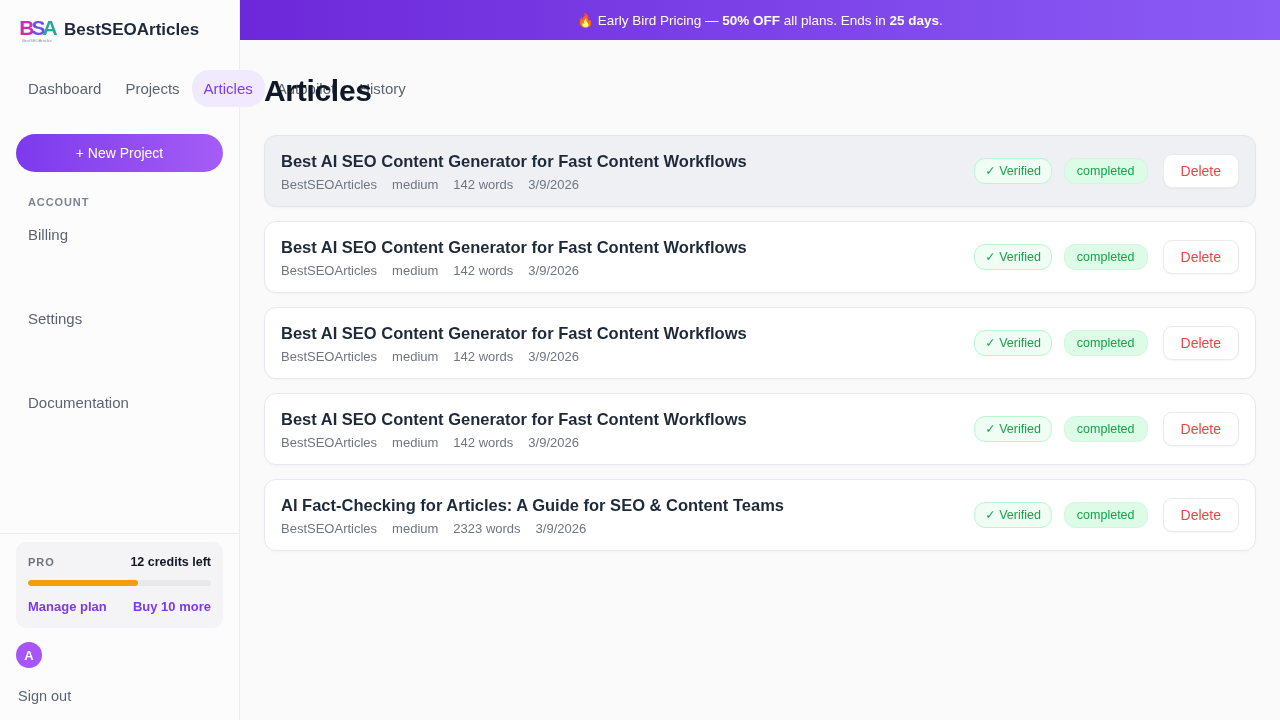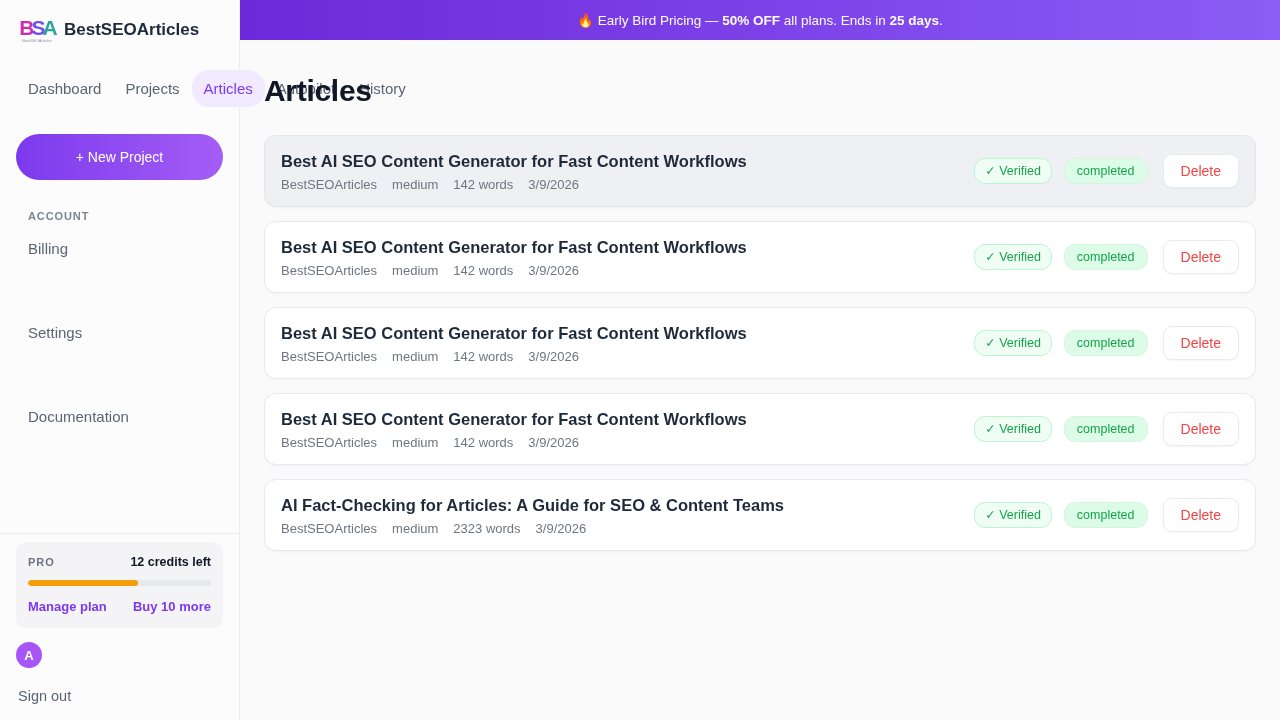--- a/index.html
+++ b/index.html
@@ -42,33 +42,33 @@
     font-size: 15px;
     color: #5b6472;
     line-height: 21px;
     margin-bottom: 1px;
     cursor: pointer;
   }
   .nav-item.active { background: var(--active-nav-bg, #f1e9fe); color: var(--accent, #7c3aed); }
 
   .new-project-btn {
     margin-top: 26px;
-    height: 46px;
+    height: 38px;
     border: none;
     border-radius: 9999px;
     background: linear-gradient(90deg, #7c3aed, #a45df5);
     color: #ffffff;
     font-family: inherit;
     font-size: 14px;
     font-weight: 500;
     cursor: pointer;
   }
 
   .account-label {
-    margin-top: 30px;
+    margin-top: 24px;
     padding-left: 12px;
     font-size: 11px;
     font-weight: 700;
     letter-spacing: 0.9px;
     color: #7b8494;
   }
   .account-nav { margin-top: 8px; display: flex; flex-direction: column; gap: 46px; }
 
   .sidebar-spacer { flex: 1; }
 

